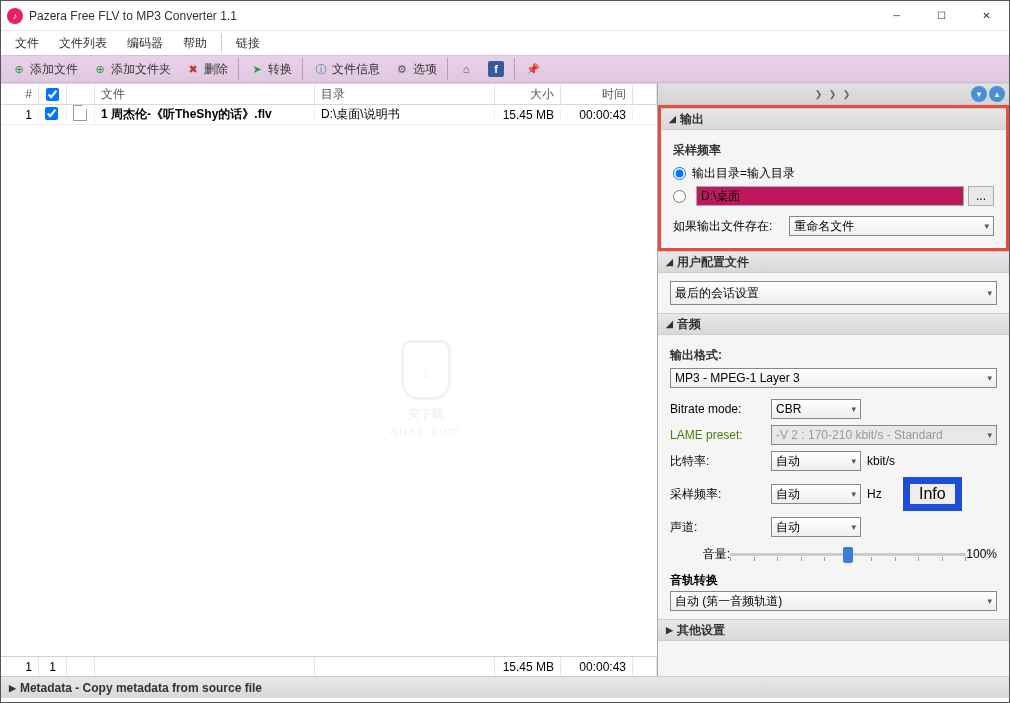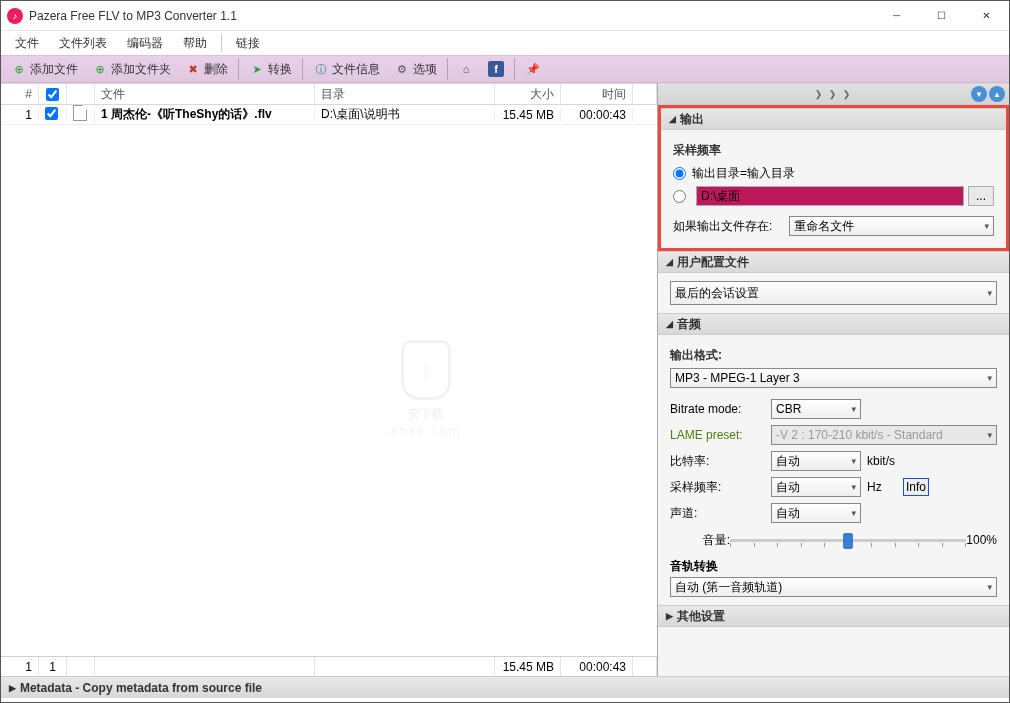--- a/index.html
+++ b/index.html
@@ -74,21 +74,21 @@
 .if-exists-row { display: flex; align-items: center; gap: 17px; padding: 8px 0 4px; }
 .combo { height: 20px; border: 1px solid #888; background: linear-gradient(#fff,#eee); padding: 0 20px 0 4px; position: relative; display: flex; align-items: center; min-width: 80px; }
 .combo:after { content: '▾'; position: absolute; right: 4px; font-size: 9px; color: #555; }
 .combo.wide { flex: 1; }
 .combo.disabled { color: #999; background: #e8e8e8; }
 
 .form-row { display: flex; align-items: center; gap: 6px; padding: 3px 0; }
 .form-row .lbl { width: 95px; }
 .form-row .lbl.gray { color: #4d7c0f; }
 .form-row .unit { min-width: 30px; }
-.info-btn { padding: 1px 2px; border: 1px solid #1d4ed8; background: #eee; font-size: 12px; }
+.info-btn { padding: 1px 9px; border: 7px solid #1d4ed8; background: #eee; font-size: 16px; }
 
 .slider-row { display: flex; align-items: center; padding: 4px 0; }
 .slider { flex: 1; height: 20px; position: relative; }
 .slider .track { position: absolute; top: 9px; left: 0; right: 0; height: 3px; background: #ccc; border-radius: 1px; }
 .slider .ticks { position: absolute; top: 13px; left: 0; right: 0; display: flex; justify-content: space-between; }
 .slider .ticks span { width: 1px; height: 4px; background: #999; }
 .slider .thumb { position: absolute; top: 3px; left: 50%; width: 10px; height: 16px; background: #3b7dd8; border-radius: 2px; transform: translateX(-50%); }
 
 .sub-label { font-weight: bold; padding: 4px 0 2px; }
 

